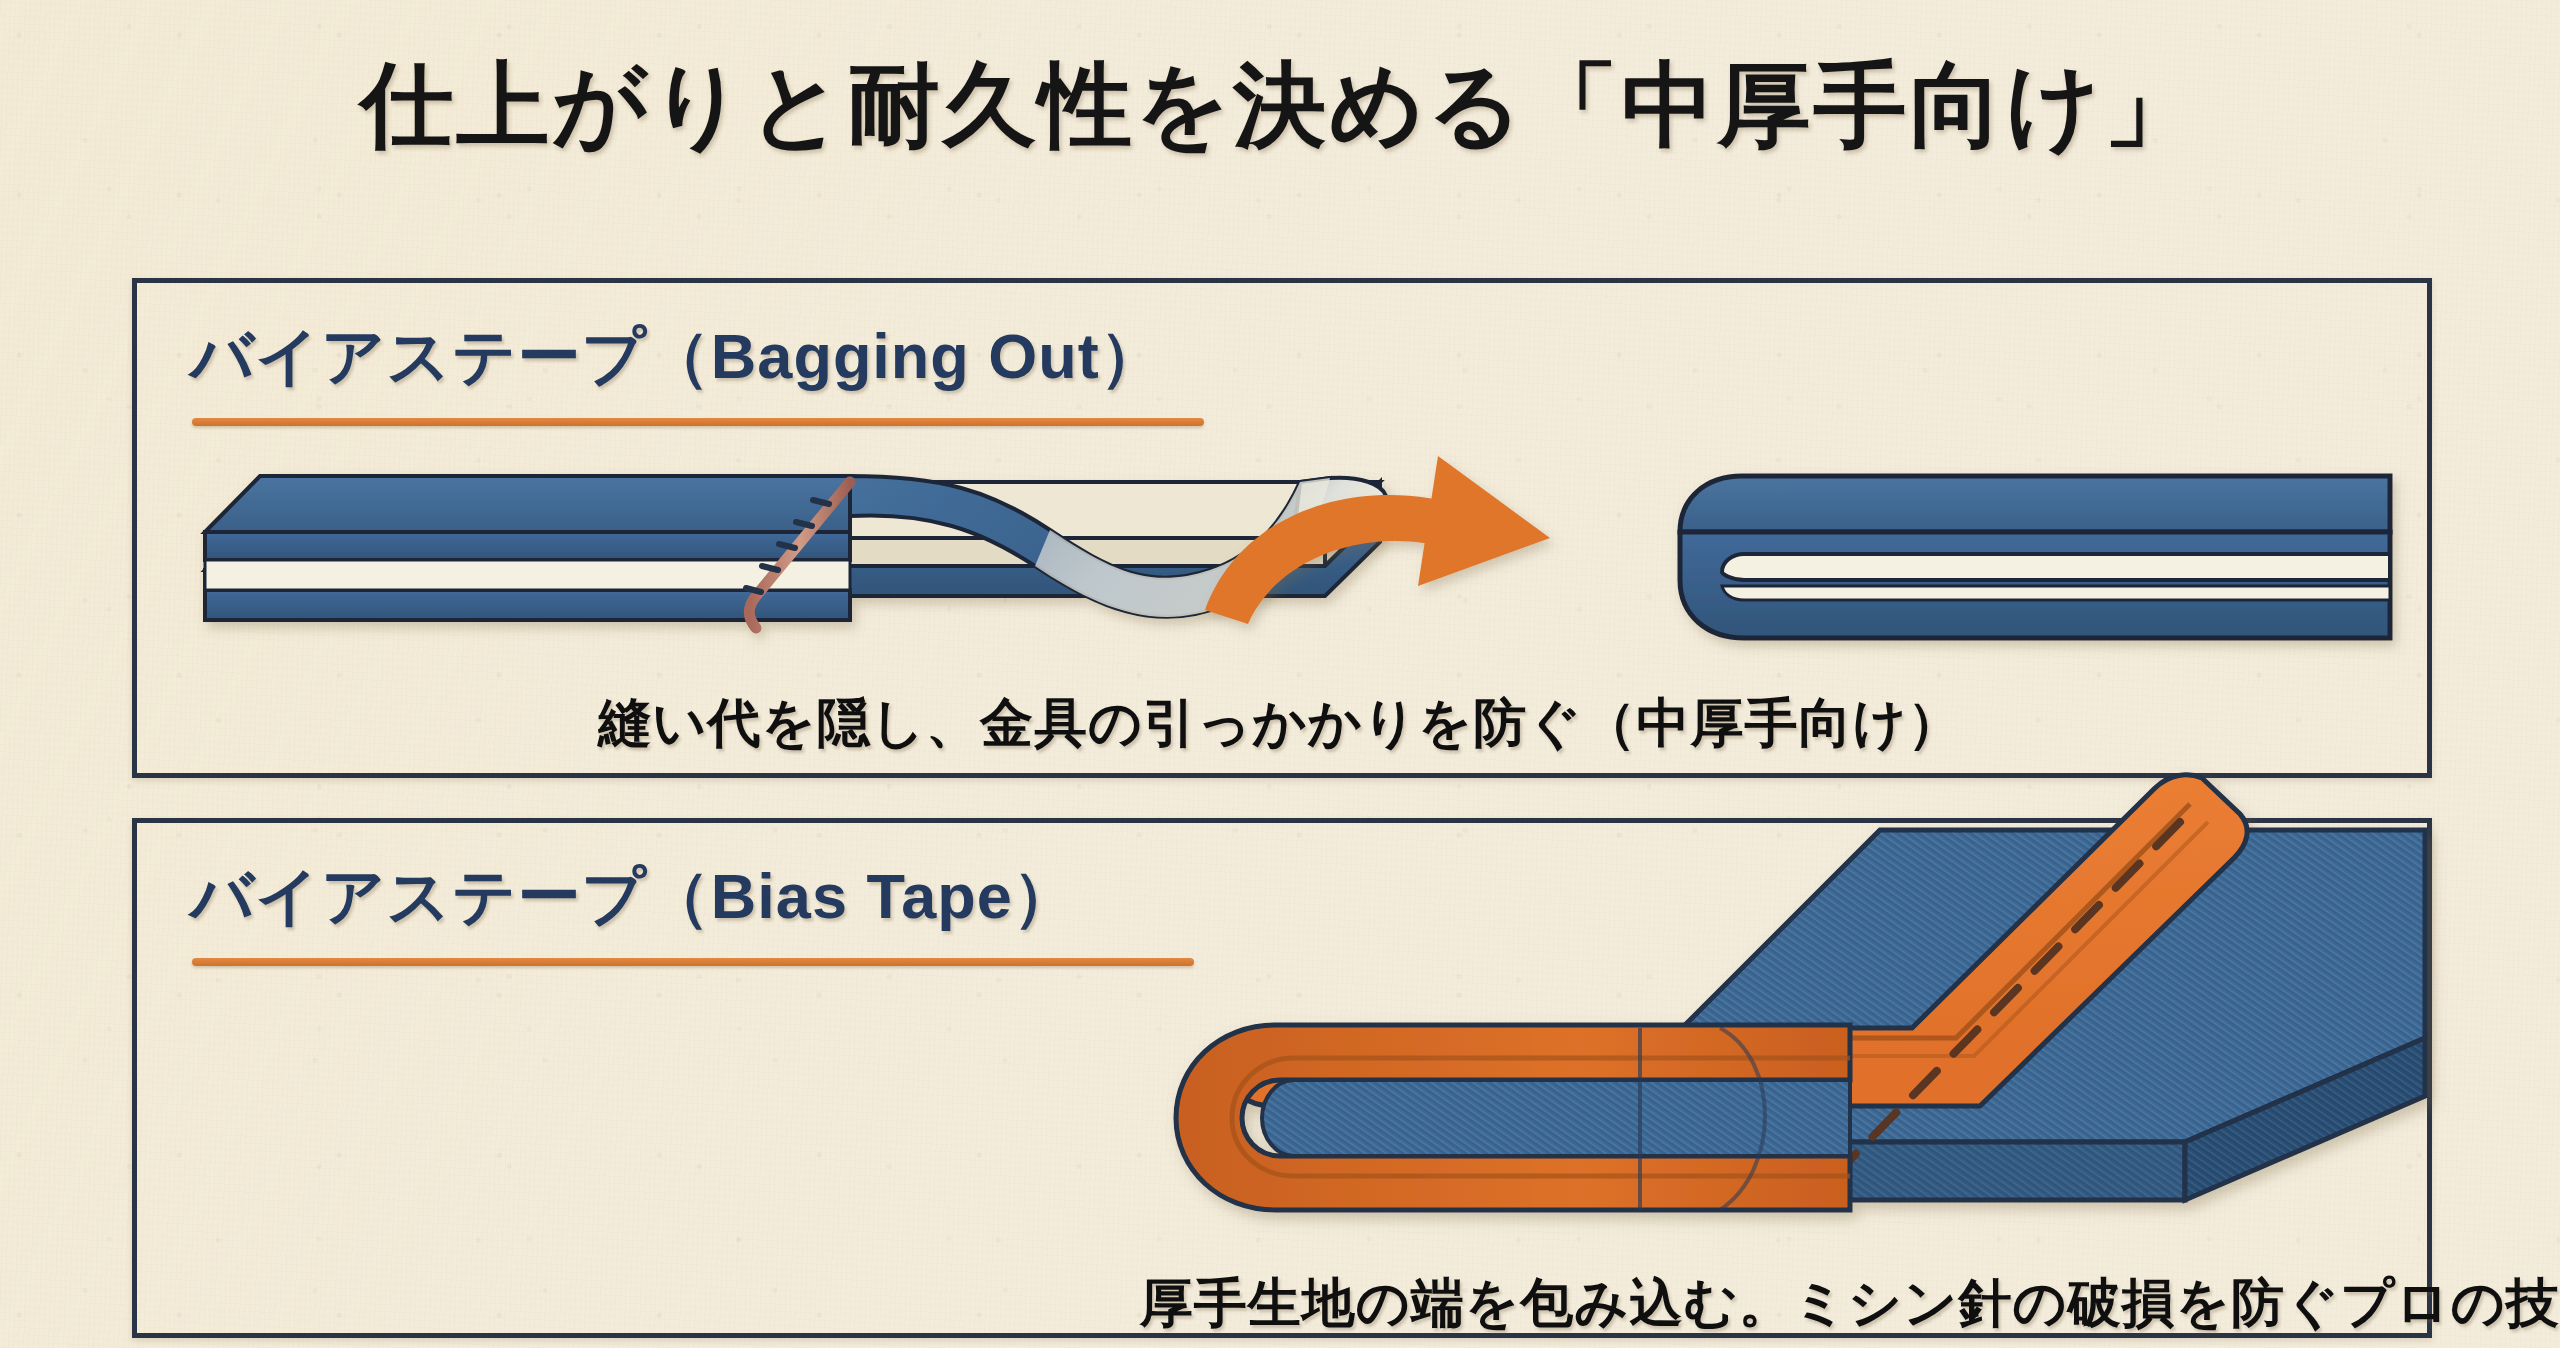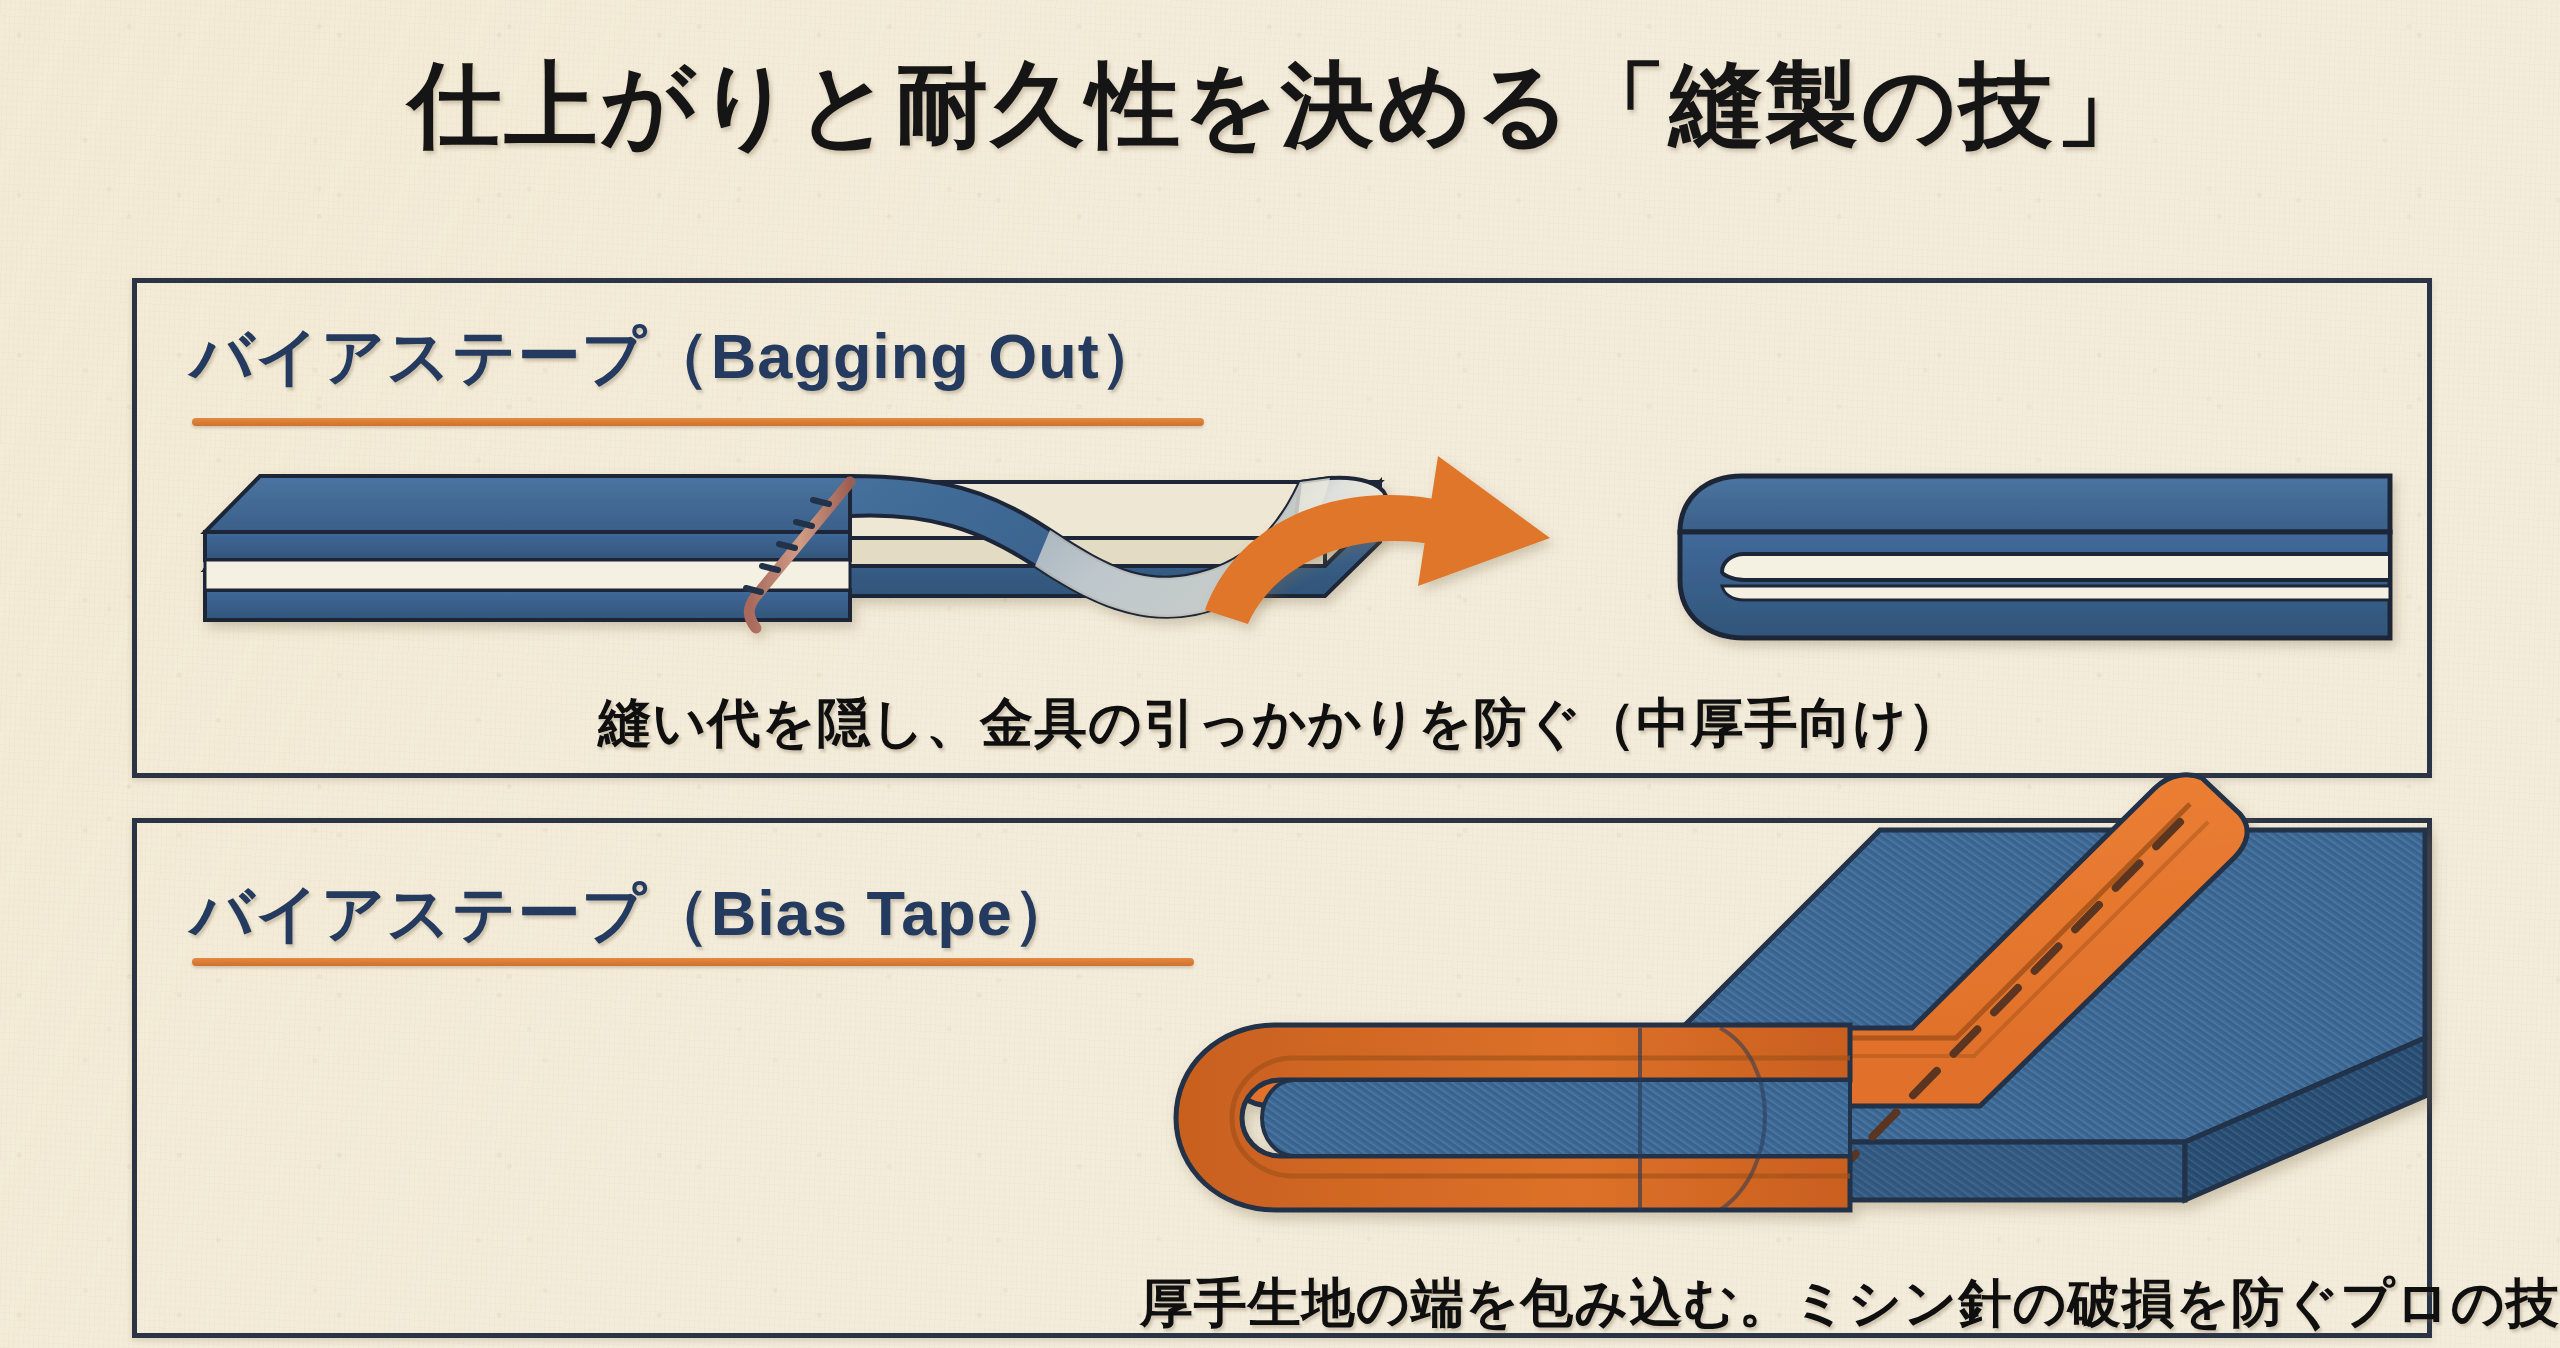--- a/index.html
+++ b/index.html
@@ -59,21 +59,21 @@
   }
 
   .panel-heading{
     position:absolute;
     font-size:63px;font-weight:700;letter-spacing:1px;
     color:#243a5e;
     text-shadow:2px 3px 3px rgba(120,100,70,.30);
     white-space:nowrap;
   }
   #heading-bagging{left:190px;top:314px;}
-  #heading-bias{left:190px;top:854px;margin-top:17px;}
+  #heading-bias{left:190px;top:854px;}
 
   .underline{
     position:absolute;height:8px;border-radius:4px;
     background:linear-gradient(180deg,#e08a43,#d2702a);
     box-shadow:0 2px 3px rgba(120,100,70,.28);
   }
   #underline-bagging{left:192px;top:418px;width:1012px;}
   #underline-bias{left:192px;top:958px;width:1002px;}
 
   .caption{
@@ -91,21 +91,21 @@
   #illus-bias{left:1080px;top:770px;width:1400px;height:470px;}
 
   svg{display:block;overflow:visible;}
 </style>
 </head>
 <body>
 
 <div id="paper-grain"></div>
 <div id="paper-grain2"></div>
 
-<div class="title">仕上がりと耐久性を決める「縫製の技」</div>
+<div class="title">仕上がりと耐久性を決める「中厚手向け」</div>
 
 <div class="panel" id="panel-bagging"></div>
 
 <div class="panel-heading" id="heading-bagging">バイアステープ（Bagging Out）</div>
 <div class="underline" id="underline-bagging"></div>
 
 <div class="illus" id="illus-bagging">
   <svg width="2270" height="260" viewBox="0 0 2270 260" xmlns="http://www.w3.org/2000/svg">
     <defs>
       <linearGradient id="blueTop" x1="0" y1="0" x2="0" y2="1">

